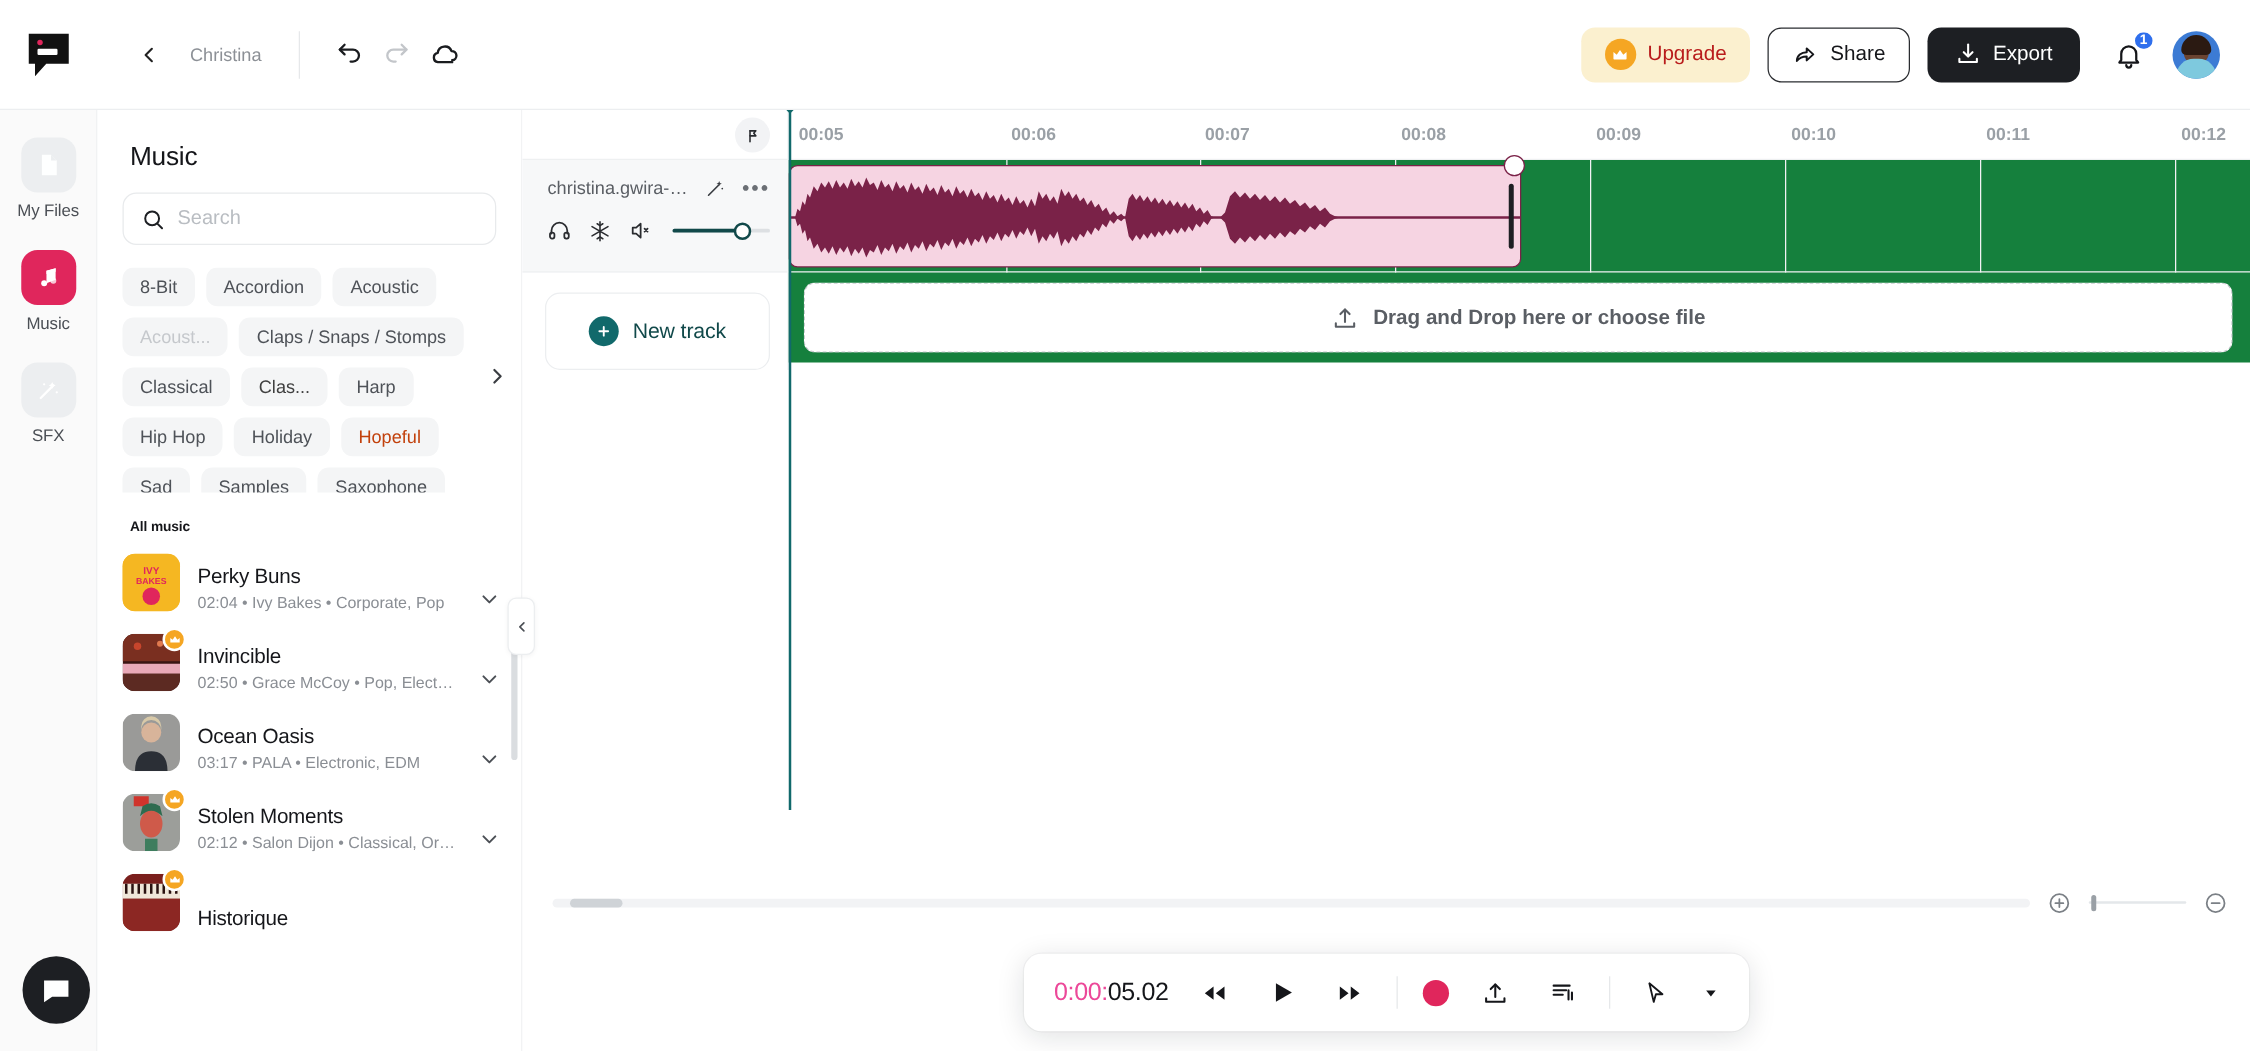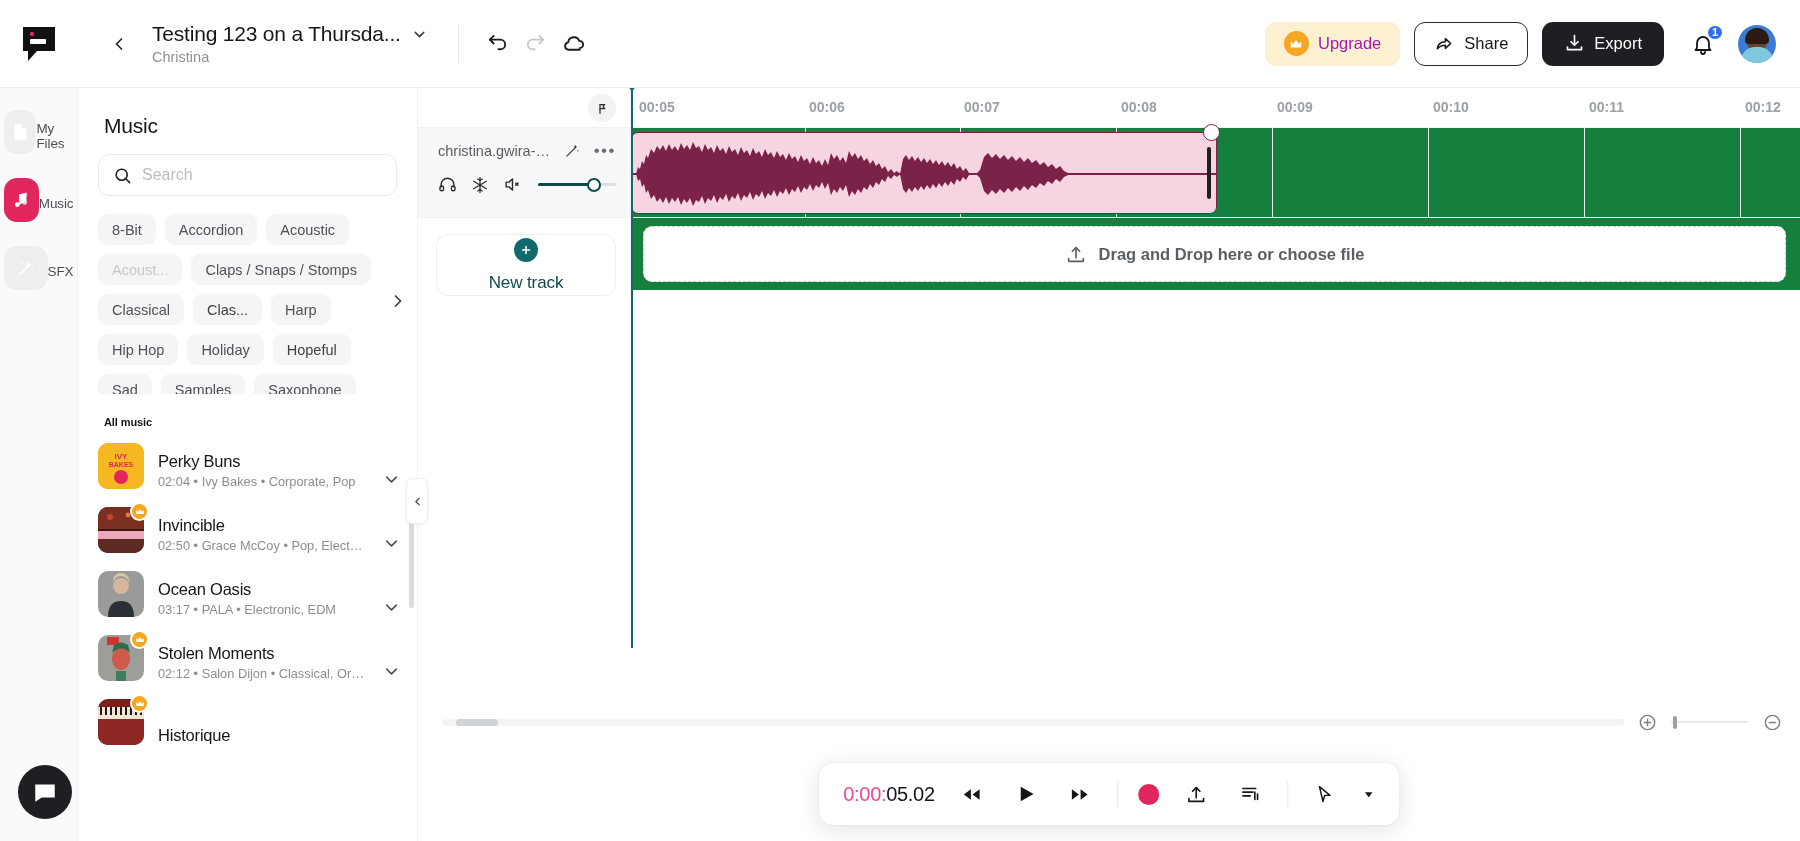--- a/index.html
+++ b/index.html
@@ -52,21 +52,21 @@
   }
   .icon-btn.disabled { color: #c3c6ca; }
 
   .hdr-spacer { flex: 1 1 auto; }
 
   .btn {
     display: flex; align-items: center; gap: 9px;
     height: 44px; border-radius: 11px; padding: 0 19px;
     font-size: 16.5px; cursor: pointer; white-space: nowrap;
   }
-  .btn-upgrade { background: #fbf0cf; color: #a21caf; }
+  .btn-upgrade { background: #fbf0cf; color: #b91c1c; }
   .upgrade-badge {
     width: 25px; height: 25px; border-radius: 50%;
     background: #f5a623; display: flex; align-items: center; justify-content: center;
     flex: 0 0 25px;
   }
   .btn-share { background: #fff; color: #15161a; border: 1.6px solid #2a2c30; margin-left: 14px; }
   .btn-export { background: #1d1f23; color: #fff; margin-left: 14px; padding: 0 22px; }
 
   .bell-wrap { position: relative; margin-left: 22px; width: 34px; height: 34px; display: flex; align-items: center; justify-content: center; cursor: pointer; }
   .bell-count {
@@ -88,21 +88,21 @@
   
   .body { flex: 1 1 auto; display: flex; min-height: 0; position: relative; }
 
   
   .rail {
     width: 78px; flex: 0 0 78px; background: #fafafa;
     border-right: 1px solid #eef0f1;
     padding-top: 22px; display: flex; flex-direction: column; align-items: center;
     position: relative;
   }
-  .rail-item { width: 70px; display: flex; flex-direction: row; align-items: center; margin-bottom: 24px; cursor: pointer; }
+  .rail-item { width: 70px; display: flex; flex-direction: column; align-items: center; margin-bottom: 24px; cursor: pointer; }
   .rail-icon {
     width: 44px; height: 44px; border-radius: 13px; background: #eceef0;
     display: flex; align-items: center; justify-content: center; color: #fff;
   }
   .rail-item.active .rail-icon { background: #e0265c; }
   .rail-label { font-size: 13.5px; color: #4b4f55; margin-top: 7px; letter-spacing: -0.1px; }
 
   .chat-bubble {
     position: absolute; left: 18px; bottom: 22px;
     width: 54px; height: 54px; border-radius: 50%; background: #1d1f23;
@@ -196,21 +196,21 @@
   .vol-track-fill { position: absolute; left: 0; width: 72%; height: 3px; background: #11494a; border-radius: 2px; }
   .vol-knob {
     position: absolute; left: 72%; transform: translateX(-50%);
     width: 14px; height: 14px; border-radius: 50%; background: #fff; border: 2px solid #11494a;
   }
 
   .newtrack-cell { padding: 16px 14px 0 18px; }
   .newtrack {
     height: 62px; border: 1.5px solid #eceef0; border-radius: 12px;
     display: flex; align-items: center; justify-content: center; gap: 11px;
-    cursor: pointer; background: #fff; flex-direction: column;
+    cursor: pointer; background: #fff;
   }
   .nt-plus { width: 24px; height: 24px; border-radius: 50%; background: #11696b; display: flex; align-items: center; justify-content: center; }
   .nt-label { font-size: 17px; color: #11494a; letter-spacing: -0.1px; }
 
   
   .tl-col { flex: 1 1 auto; min-width: 0; position: relative; font-weight: bold; }
   .ruler { height: 40px; border-bottom: 1px solid #eef0f1; position: relative; background: #fff; }
   .tick-label { position: absolute; top: 11px; font-size: 14px; color: #9aa0a6; }
   .tick-line { position: absolute; top: 40px; width: 1px; background: #f1f2f4; }
 
@@ -287,28 +287,20 @@
       </svg>
     </div>
 
     <div class="back-btn">
       <svg width="20" height="20" viewBox="0 0 24 24" fill="none" stroke="currentColor" stroke-width="2" stroke-linecap="round" stroke-linejoin="round">
           <polyline points="15 18 9 12 15 6"></polyline>
         </svg>
     </div>
 
     <div class="title-block">
-      <div class="title-row">
-        <div class="doc-title">Testing 123 on a Thursda...</div>
-        <span class="title-caret">
-          <svg width="17" height="17" viewBox="0 0 24 24" fill="none" stroke="currentColor" stroke-width="2.1" stroke-linecap="round" stroke-linejoin="round">
-              <polyline points="6 9 12 15 18 9"></polyline>
-            </svg>
-        </span>
-      </div>
       <div class="doc-author">Christina</div>
     </div>
 
     <div class="hdr-divider"></div>
 
     <div class="icon-btn">
       <svg width="23" height="23" viewBox="0 0 24 24" fill="none" stroke="currentColor" stroke-width="1.9" stroke-linecap="round" stroke-linejoin="round">
           <path d="M4 8h11a5 5 0 0 1 0 10h-2"></path>
           <polyline points="8 4 4 8 8 12"></polyline>
         </svg>
@@ -427,21 +419,21 @@
           <div class="tag">8-Bit</div>
           <div class="tag">Accordion</div>
           <div class="tag">Acoustic</div>
           <div class="tag" style="color:#c5c8cc">Acoust...</div>
           <div class="tag">Claps / Snaps / Stomps</div>
           <div class="tag">Classical</div>
           <div class="tag" style="color:#404040">Clas...</div>
           <div class="tag">Harp</div>
           <div class="tag">Hip Hop</div>
           <div class="tag">Holiday</div>
-          <div class="tag" style="color:#404040">Hopeful</div>
+          <div class="tag" style="color:#c2410c">Hopeful</div>
           <div class="tag">Sad</div>
           <div class="tag">Samples</div>
           <div class="tag">Saxophone</div>
 
         </div>
         <div class="tags-next">
           <svg width="20" height="20" viewBox="0 0 24 24" fill="none" stroke="currentColor" stroke-width="2.1" stroke-linecap="round" stroke-linejoin="round">
               <polyline points="9 6 15 12 9 18"></polyline>
             </svg>
         </div>

